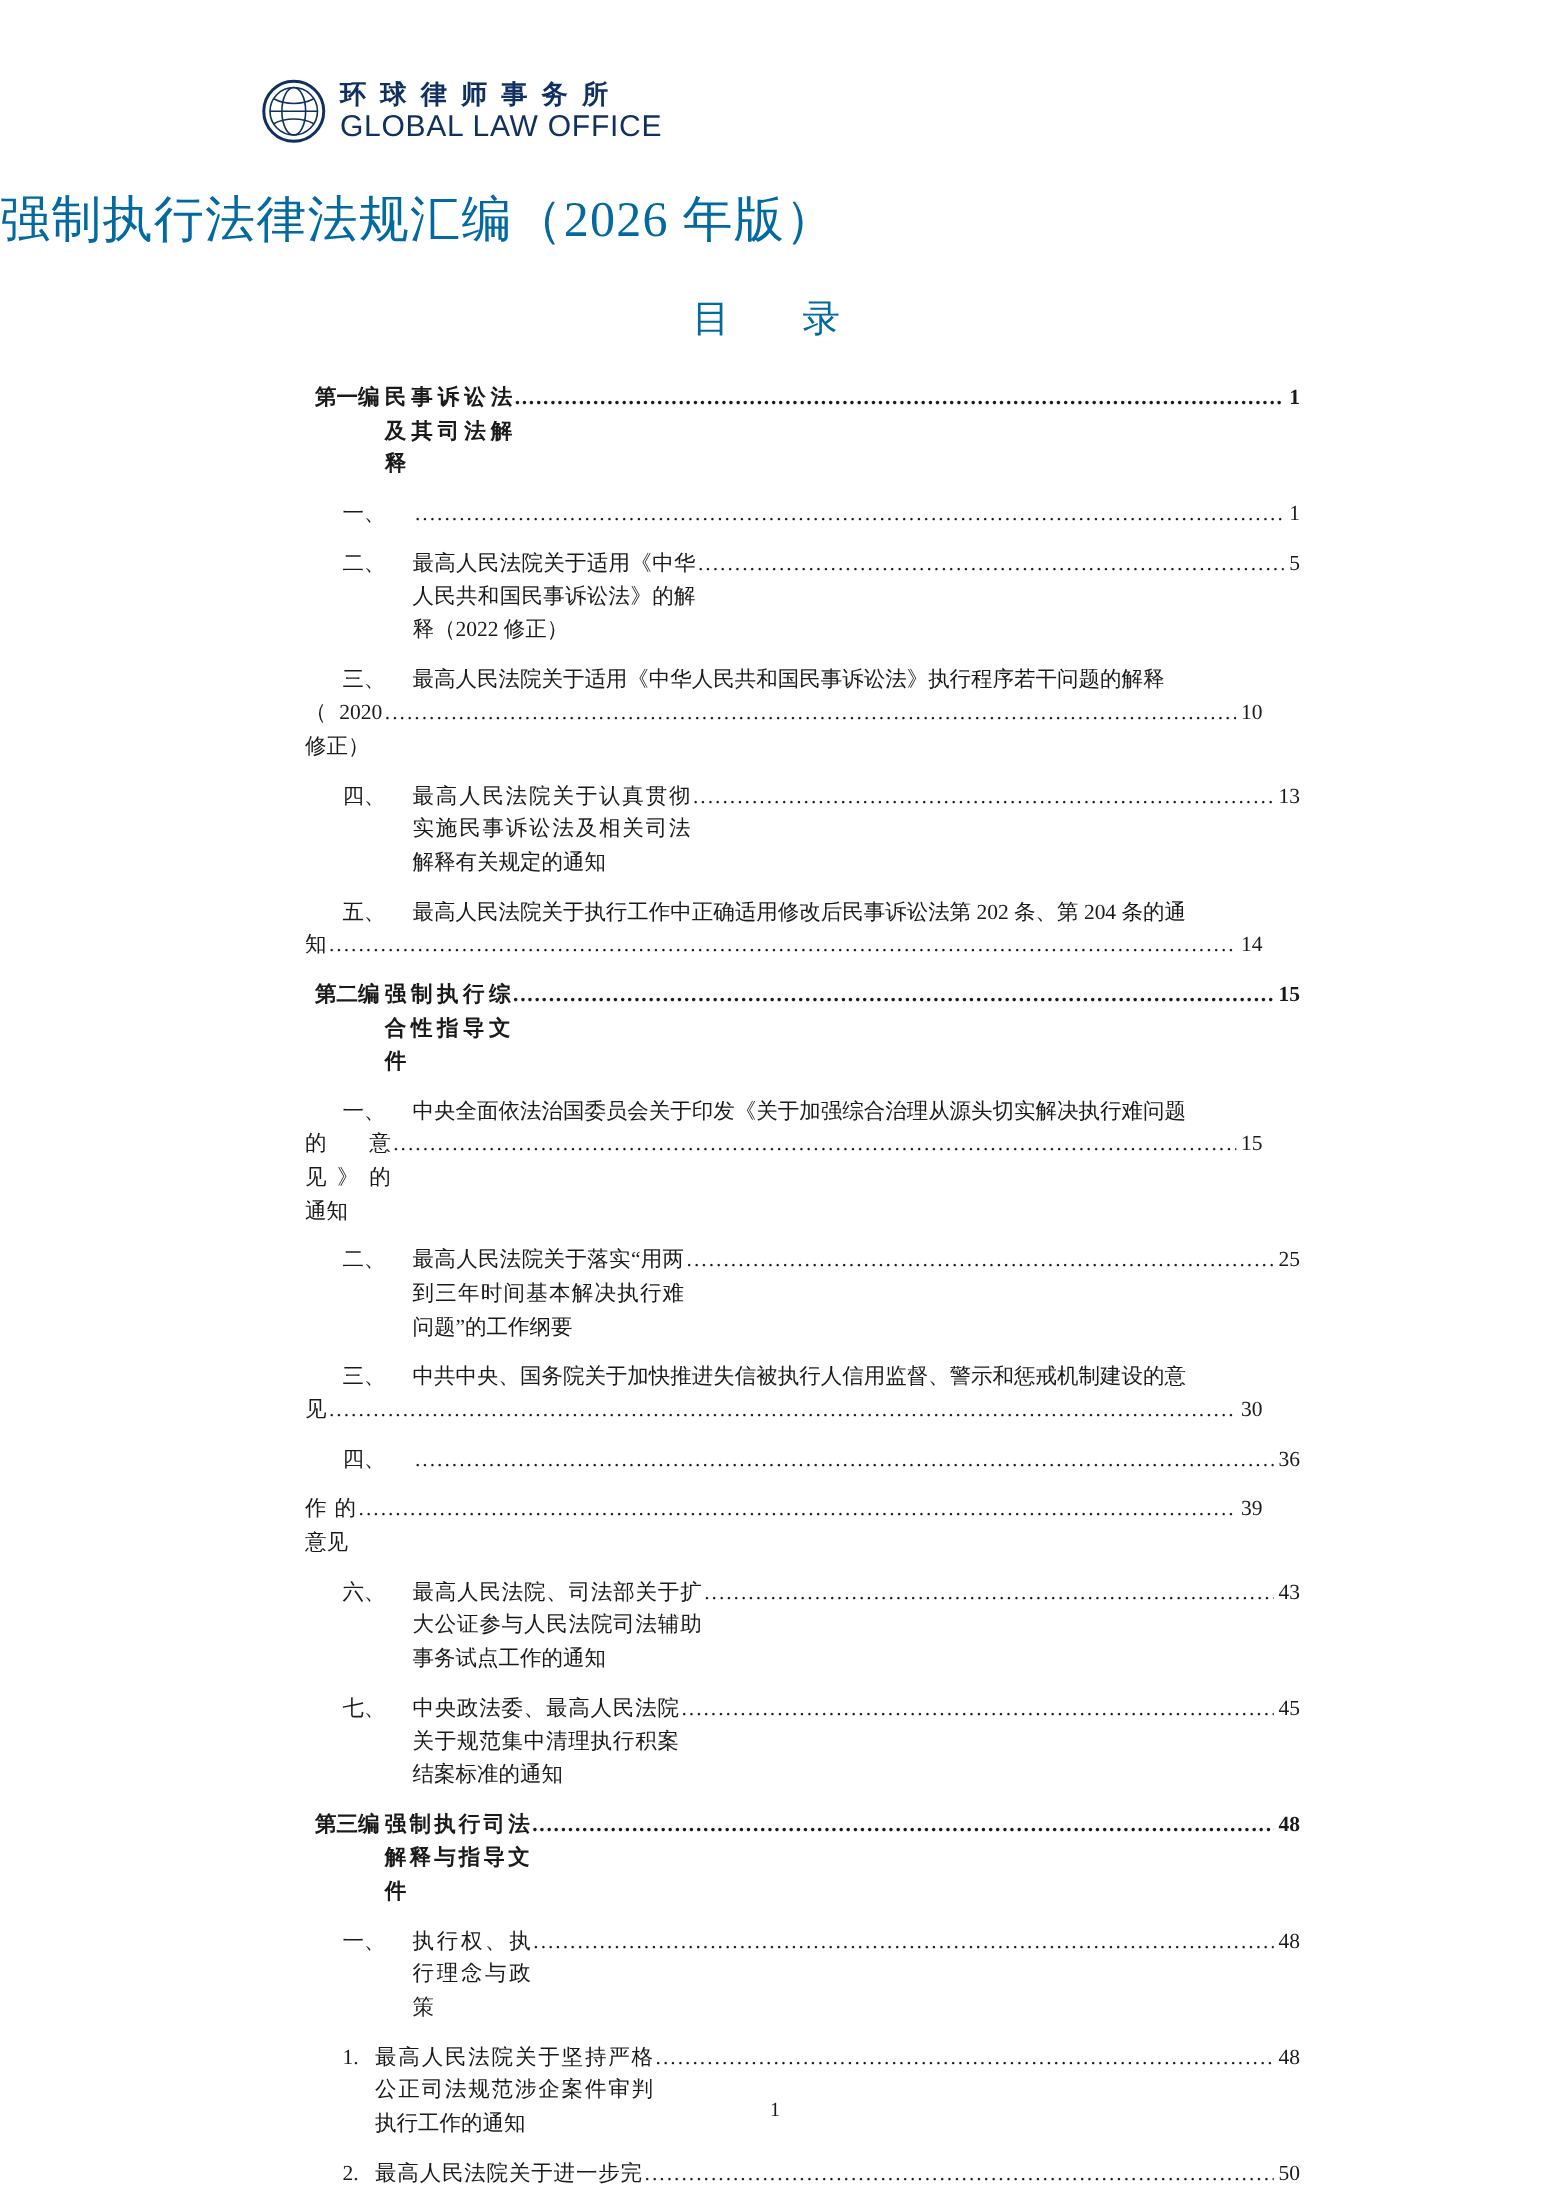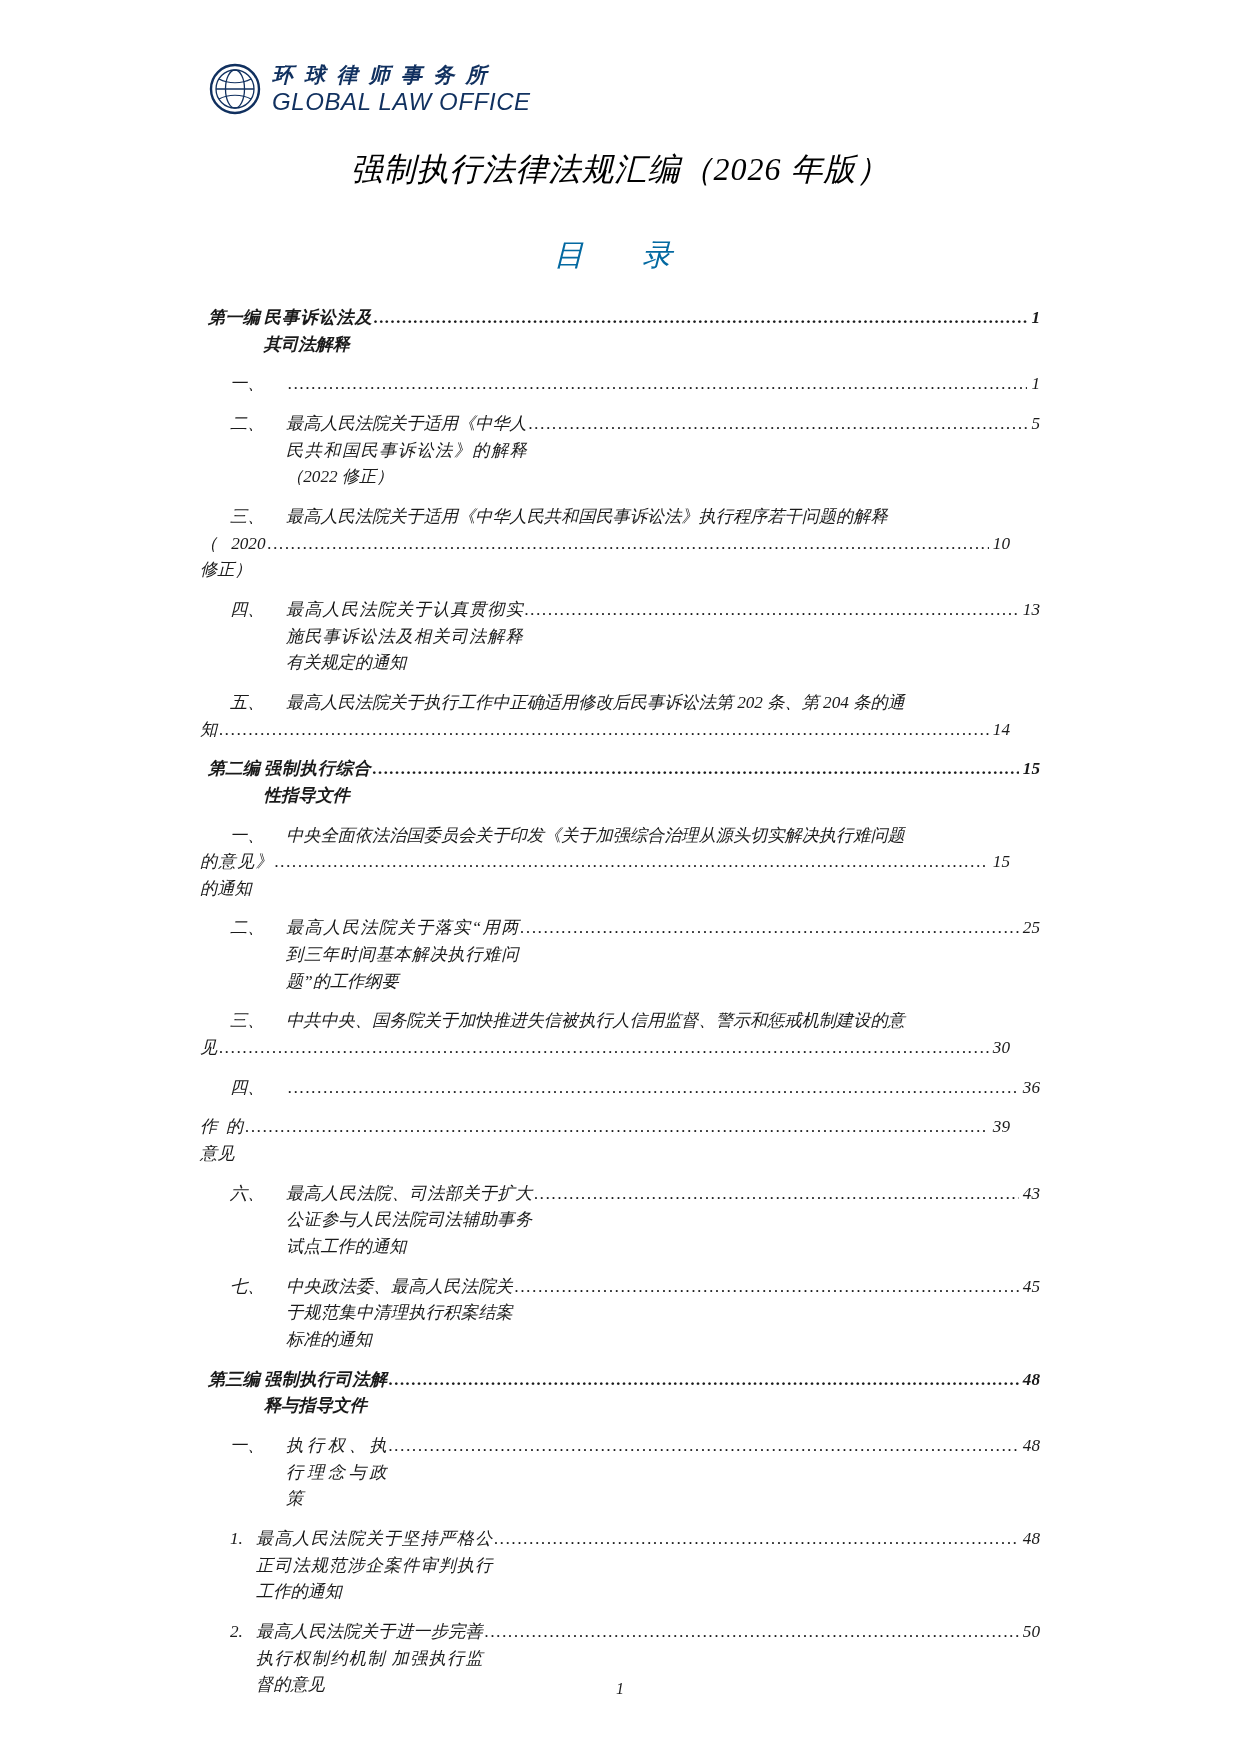--- a/index.html
+++ b/index.html
@@ -12,21 +12,20 @@
     color: #1a1a1a;
   }
   .page {
     width: 1240px;
     height: 1754px;
     position: relative;
     background: #ffffff;
     box-sizing: border-box;
     padding: 0;
     overflow: hidden;
-    font-style: italic;
   }
   .logo-block {
     position: absolute;
     left: 208px;
     top: 62px;
     display: flex;
     align-items: center;
     gap: 10px;
   }
   .globe {
@@ -53,23 +52,22 @@
     letter-spacing: 0.6px;
     color: #10305f;
     font-weight: 400;
     margin-top: 3px;
   }
   .doc-title {
     position: absolute;
     left: 0;
     right: 0;
     top: 148px;
-    text-align: center;
-    font-size: 32px;
-    color: #000000;
+    font-size: 40px;
+    color: #0369a1;
     letter-spacing: 1px;
     font-family: "Liberation Serif", serif;
   }
   .toc-title {
     position: absolute;
     left: 0;
     right: 0;
     top: 235px;
     text-align: center;
     font-size: 30px;
@@ -83,20 +81,21 @@
     right: 200px;
     top: 305px;
   }
   .entry {
     display: block;
     font-size: 17.2px;
     line-height: 1.55;
     margin-bottom: 13px;
     color: #1a1a1a;
     text-align: justify;
+    margin-left: 44px;
   }
   .entry .row {
     display: flex;
     align-items: baseline;
     width: 100%;
   }
   .entry .lbl {
     white-space: pre;
     flex: 0 0 auto;
   }

